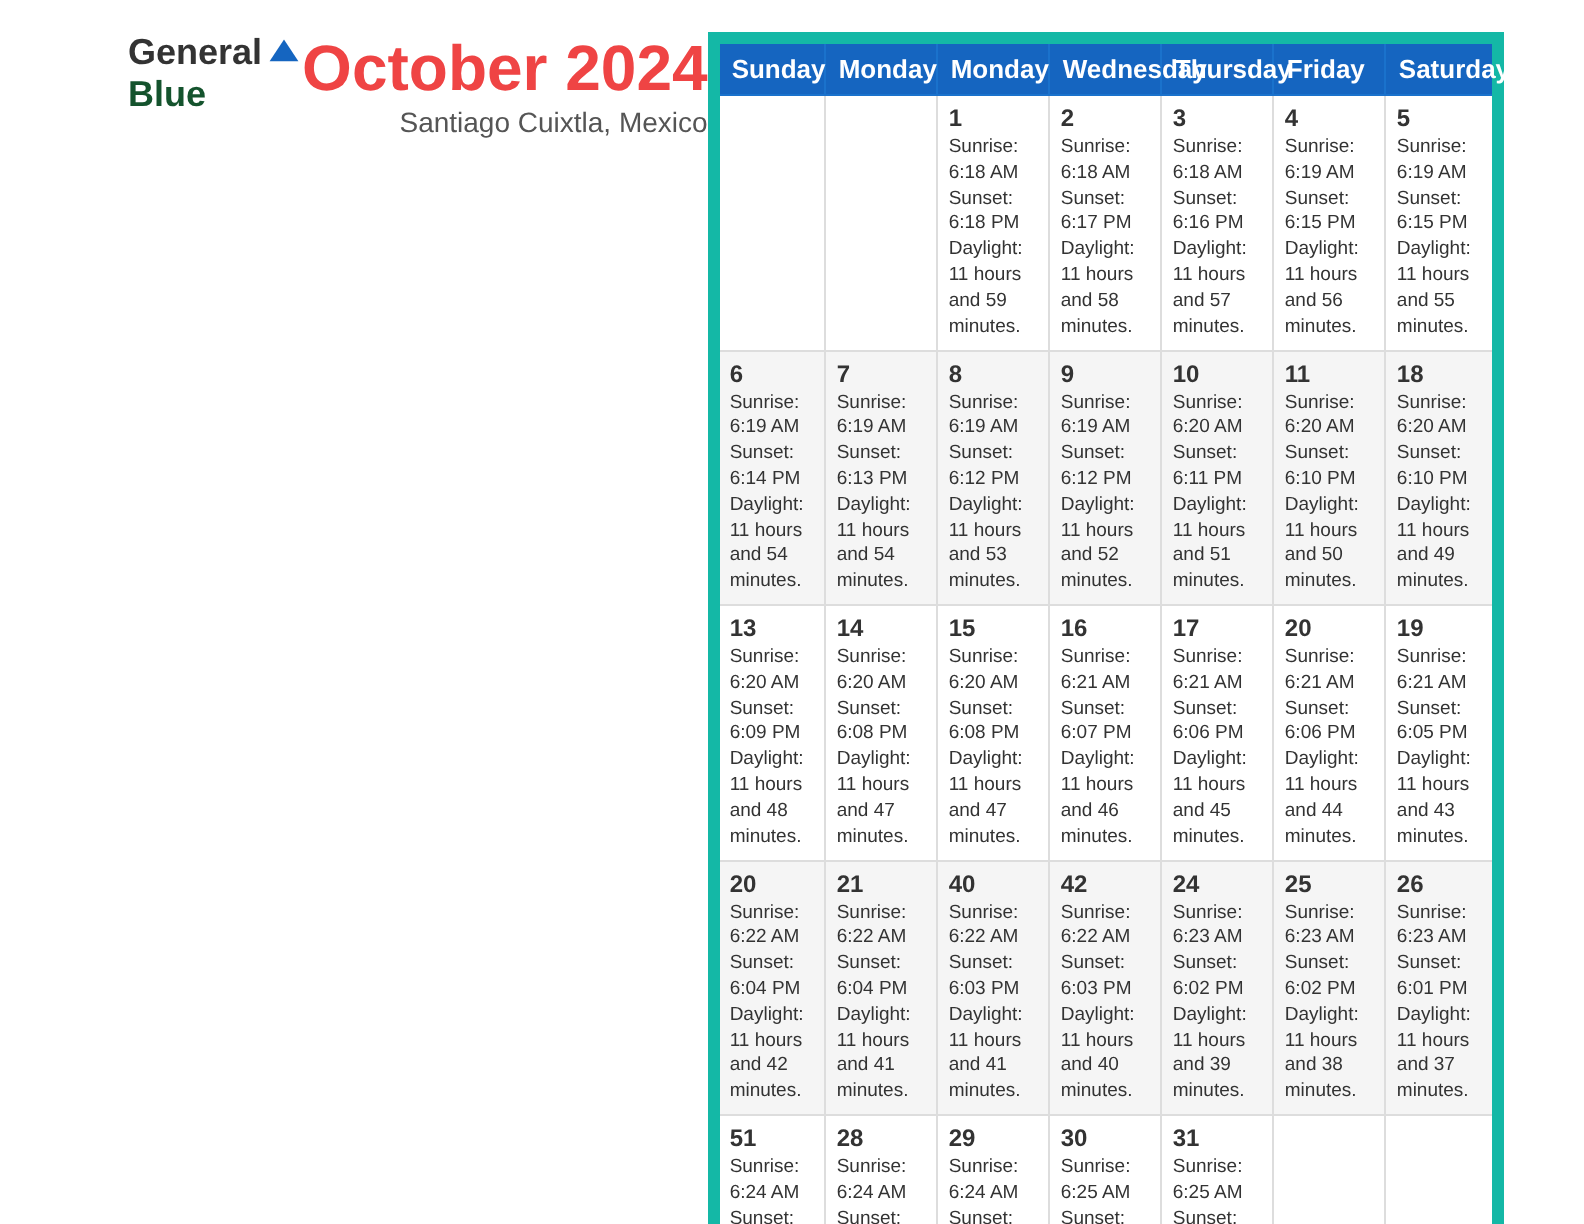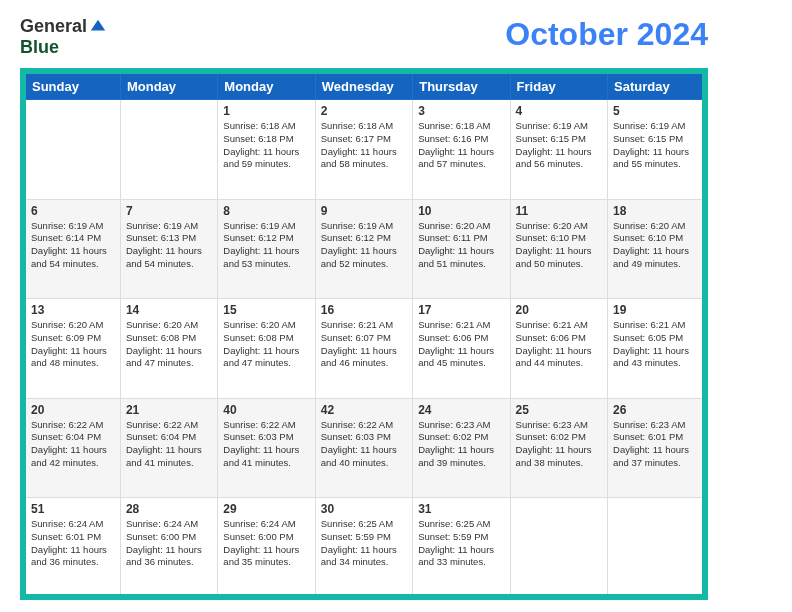--- a/index.html
+++ b/index.html
@@ -8,21 +8,22 @@
       background: #fff;
       width: 792px;
       height: 612px;
       overflow: hidden;
     }
     .page {
       width: 728px;
       height: 612px;
       padding: 16px 20px 12px 20px;
       display: flex;
-      flex-direction: column;
+      flex-direction: row;
+      margin-left: 44px;
     }
     .header {
       display: flex;
       justify-content: space-between;
       align-items: flex-start;
       margin-bottom: 10px;
     }
     .logo {
       display: flex;
       flex-direction: column;
@@ -46,21 +47,21 @@
       width: 18px;
       height: 18px;
       margin-left: 2px;
     }
     .title-section {
       text-align: right;
     }
     .month-title {
       font-size: 32px;
       font-weight: bold;
-      color: #3b82f6;
+      color: #ef4444;
     }
     .subtitle {
       font-size: 14px;
       color: #555;
     }
     .calendar {
       flex: 1;
       border: 6px solid #14b8a6;
       border-collapse: collapse;
       width: 100%;
@@ -115,20 +116,21 @@
       <div class="logo-text">
         <span class="logo-general">General</span>
         <svg class="logo-icon" viewBox="0 0 20 20">
           <polygon points="10,2 18,14 2,14" fill="#1565c0"></polygon>
         </svg>
       </div>
       <span class="logo-blue">Blue</span>
     </div>
     <div class="title-section">
       <div class="month-title">October 2024</div>
+      <div class="subtitle">Santiago Cuixtla, Mexico</div>
     </div>
   </div>
 
   <table class="calendar">
     <thead>
       <tr>
         <th>Sunday</th>
         <th>Monday</th>
         <th>Monday</th>
         <th>Wednesday</th>

